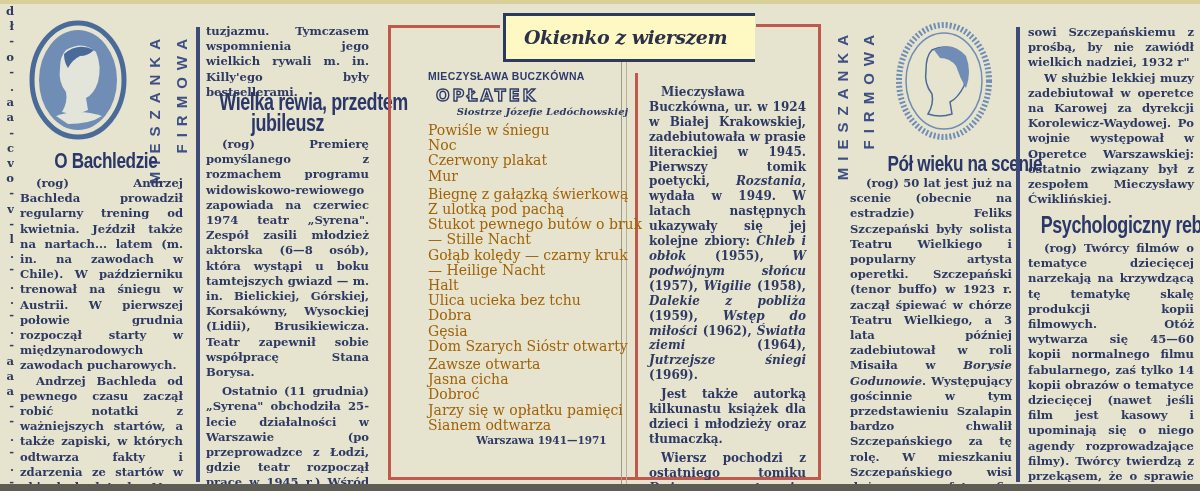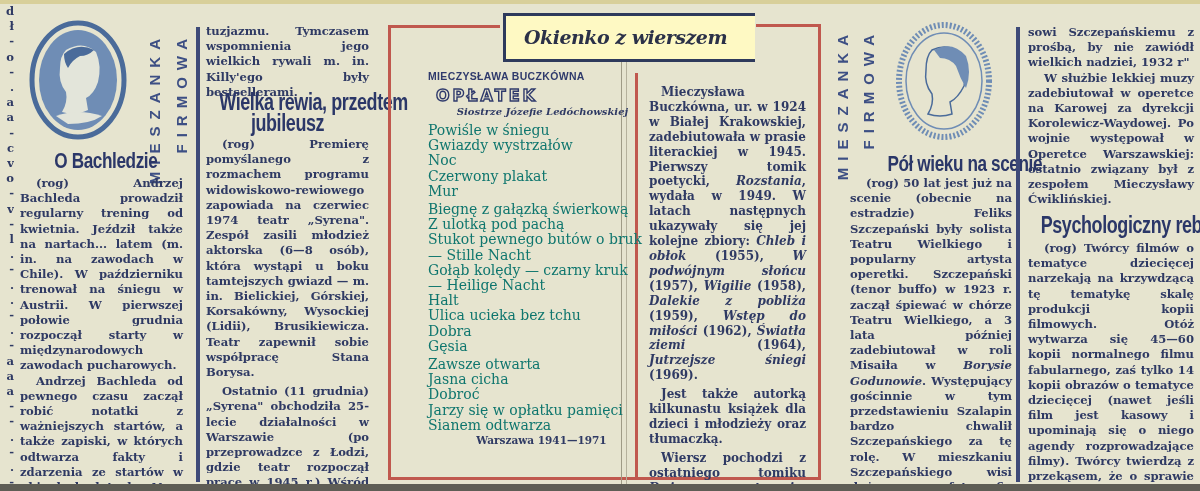--- a/index.html
+++ b/index.html
@@ -39,21 +39,21 @@
     position:absolute; left:18px; top:10px;
     font-family:"DejaVu Serif", serif; font-style:italic; font-weight:bold;
     font-size:19px; color:#2b3148; letter-spacing:-0.5px;
   }
   .poem { position:absolute; left:428px; top:70px; width:215px; }
   .poem .author { font-family:"Liberation Sans", sans-serif; font-weight:bold; font-size:11px; letter-spacing:0.4px;
      transform:scaleX(0.95); transform-origin:left; color:#2f3a6c; }
   .poem .title { font-family:"DejaVu Sans", sans-serif; font-weight:bold; font-size:16px; letter-spacing:3px;
      color:transparent; -webkit-text-stroke:1.4px #2f3a6c; text-align:left; margin-top:4px; margin-left:8px; }
   .poem .dedication { font-style:italic; font-weight:bold; font-size:10px; text-align:center; margin-top:1px; margin-left:14px; white-space:nowrap; }
-  .poem .lines { margin-top:6px; font-size:14px; line-height:15.2px; font-family:"DejaVu Serif", serif; font-weight:normal; color:#0f766e; }
+  .poem .lines { margin-top:6px; font-size:14px; line-height:15.2px; font-family:"DejaVu Serif", serif; font-weight:normal; color:#a16207; }
   .poem .lines div { white-space:nowrap; }
   .poem .lines .gap { height:3px; }
   .poem .place { text-align:center; font-weight:bold; font-size:10.5px; margin-top:1px; padding-right:0px; margin-right:-12px; }
   .bio { position:absolute; left:649px; top:85px; width:157px; font-size:12px; line-height:14.9px; font-weight:bold; text-align:justify; }
   .bio p { margin:0 0 4px 0; text-indent:12px; }
   .bio i { font-style:italic; }
   .fold { position:absolute; left:621px; top:62px; width:6px; height:422px; border-left:1px solid #9f9b86; border-right:1px solid #b5b19c; box-sizing:border-box; }
 </style>
 </head>
 <body>
@@ -137,35 +137,35 @@
 </div>
 
 <div class="fold"></div>
 
 <div class="poem">
   <div class="author">MIECZYSŁAWA BUCZKÓWNA</div>
   <div class="title">OPŁATEK</div>
   <div class="dedication">Siostrze Józefie Ledóchowskiej</div>
   <div class="lines">
     <div>Powiśle w śniegu</div>
-    <div>Gwiazdy wystrzałów</div>
     <div>Noc</div>
     <div>Czerwony plakat</div>
     <div>Mur</div>
     <div class="gap"></div>
     <div>Biegnę z gałązką świerkową</div>
     <div>Z ulotką pod pachą</div>
     <div>Stukot pewnego butów o bruk</div>
     <div>— Stille Nacht</div>
     <div>Gołąb kolędy — czarny kruk</div>
     <div>— Heilige Nacht</div>
     <div>Halt</div>
     <div>Ulica ucieka bez tchu</div>
     <div>Dobra</div>
     <div>Gęsia</div>
+    <div>Dom Szarych Sióstr otwarty</div>
     <div class="gap"></div>
     <div>Zawsze otwarta</div>
     <div>Jasna cicha</div>
     <div>Dobroć</div>
     <div>Jarzy się w opłatku pamięci</div>
     <div>Sianem odtwarza</div>
   </div>
   <div class="place">Warszawa 1941—1971</div>
 </div>
 

